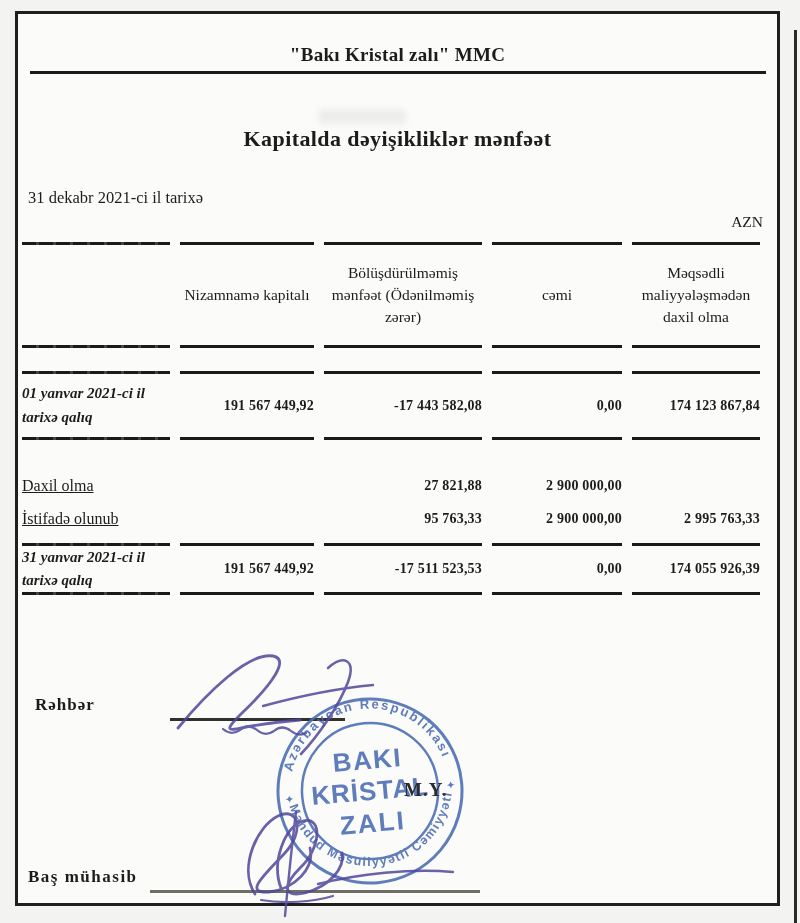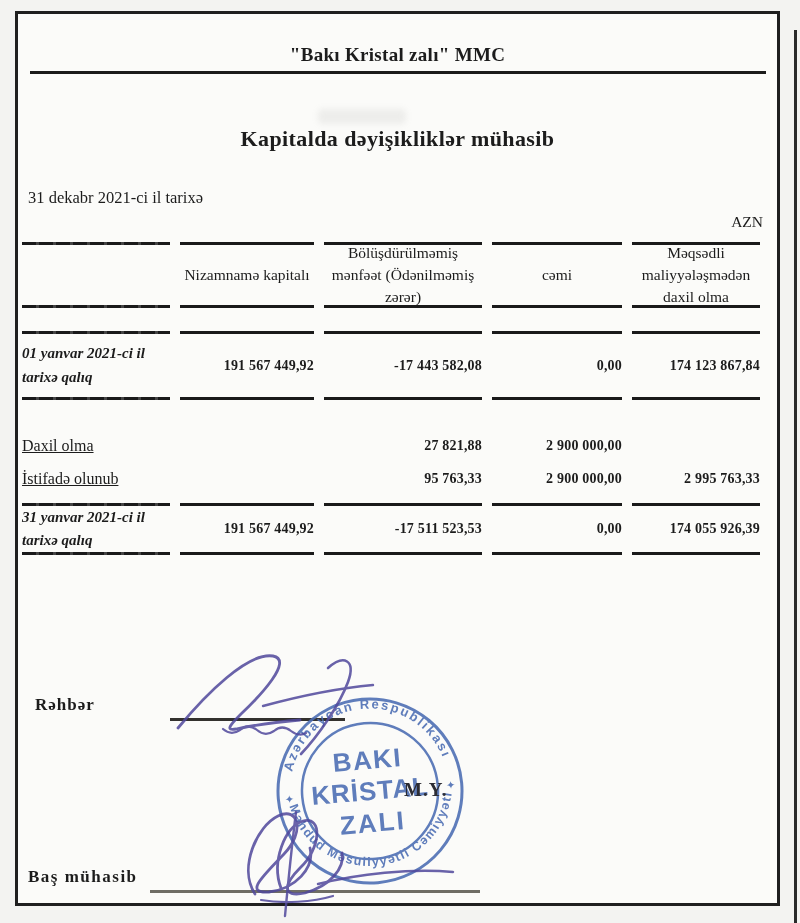--- a/index.html
+++ b/index.html
@@ -40,21 +40,21 @@
   }
   
   .grid{position:absolute;left:4px;top:228px;width:738px;}
   .grid-row{
     display:grid;grid-template-columns:148px 134px 158px 130px 128px;column-gap:10px;
   }
   .rule-cell{height:3px;background:#1a1a1a;}
   .rule-cell.rough{background:repeating-linear-gradient(90deg,#1a1a1a 0 14px,#444 14px 17px);}
   .hdr-cell{
     display:flex;flex-direction:column;justify-content:center;align-items:center;
-    text-align:center;font-size:15.5px;line-height:1.42;height:60px;
+    text-align:center;font-size:15.5px;line-height:1.42;height:100px;
   }
   .spacer23{height:23px;} .spacer29{height:29px;} .spacer8{height:8px;}
   .data-label{
     font-weight:700;font-style:italic;font-size:15px;line-height:1.55;
     display:flex;flex-direction:column;justify-content:center;
   }
   .num-cell{
     display:flex;align-items:center;justify-content:flex-end;
     font-weight:700;font-size:14px;letter-spacing:.2px;
   }
@@ -81,21 +81,21 @@
   .stamp-arc{font-family:"Liberation Sans","DejaVu Sans",sans-serif;font-weight:700;}
 </style>
 </head>
 <body>
 
 <div class="page">
 
   <div class="company-title">"Bakı Kristal zalı" MMC</div>
   <div class="title-rule"></div>
   <div class="ghost-smudge"></div>
-  <div class="report-title">Kapitalda dəyişikliklər mühasib</div>
+  <div class="report-title">Kapitalda dəyişikliklər mənfəət</div>
   <div class="report-date">31 dekabr 2021-ci il tarixə</div>
   <div class="currency">AZN</div>
 
   <div class="grid">
 
     <div class="grid-row">
       <div class="rule-cell rough"></div>
         <div class="rule-cell"></div>
         <div class="rule-cell"></div>
         <div class="rule-cell"></div>

